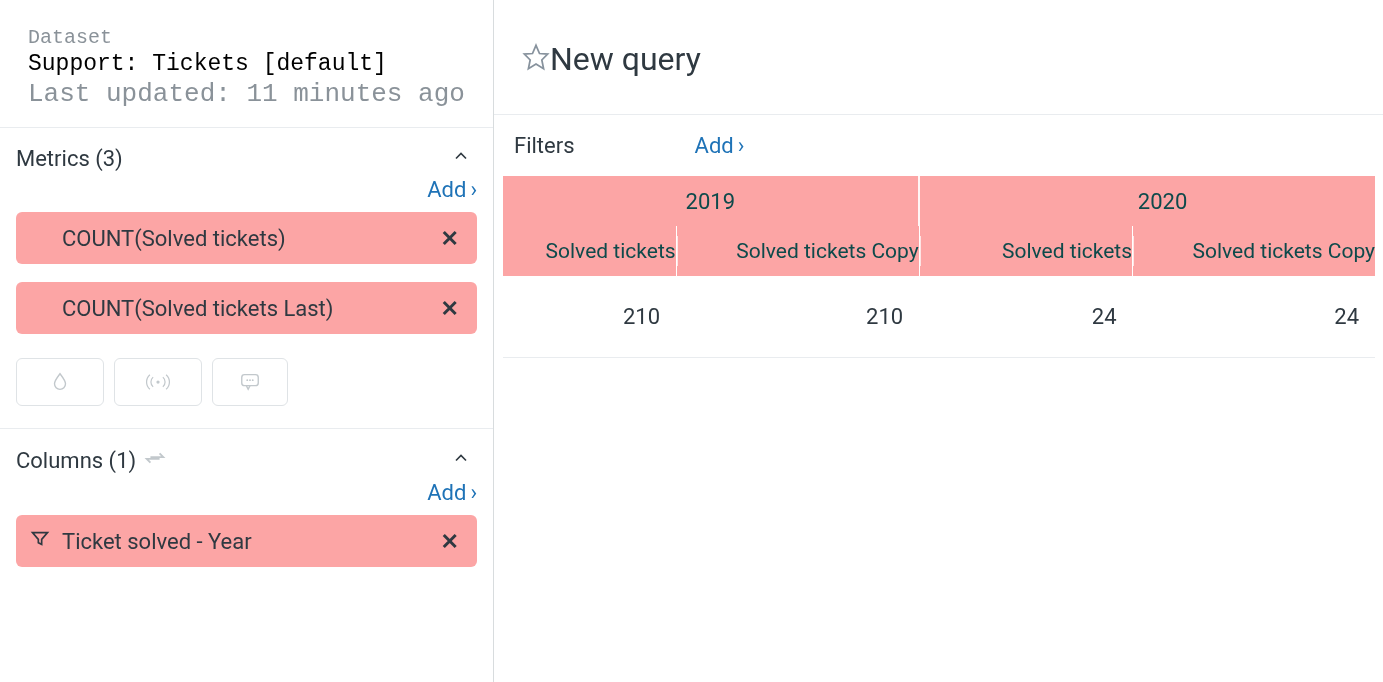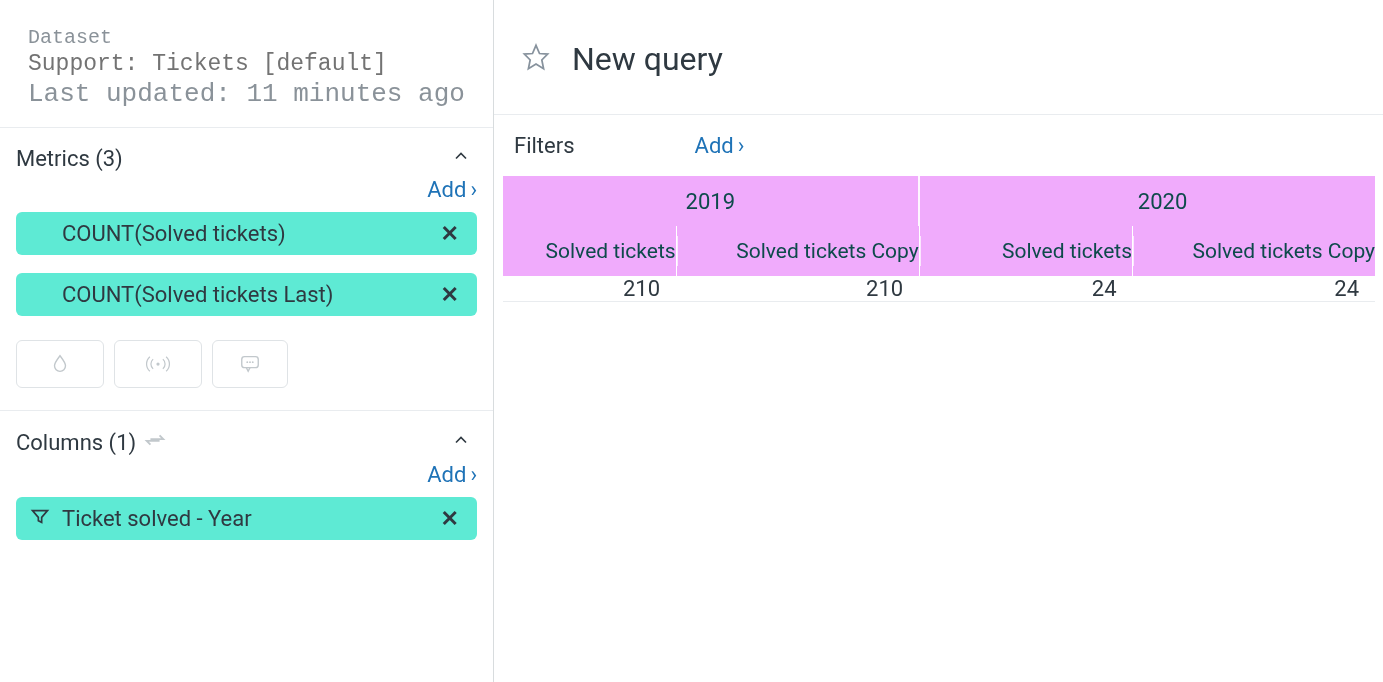--- a/index.html
+++ b/index.html
@@ -27,21 +27,21 @@
     border-bottom: 1px solid #e9ecef;
     font-family: Liberation Mono, monospace;
   }
   .dataset-label {
     font-size: 20px;
     color: #8a9299;
     margin-bottom: 2px;
   }
   .dataset-name {
     font-size: 23px;
-    color: #737373;
+    color: #000000;
     font-weight: 400;
     margin-bottom: 2px;
   }
   .dataset-updated {
     font-size: 26px;
     color: #8a9299;
   }
 
   .section-header {
     display: flex;
@@ -71,23 +71,23 @@
     font-size: 22px;
     cursor: pointer;
     display: inline-flex;
     align-items: flex-end;
     gap: 4px;
   }
   .add-link .chev { font-size: 22px; }
 
   .pill-list { padding: 0 16px; }
   .pill {
-    background: #5eead4;
+    background: #fca5a5;
     border-radius: 6px;
-    height: 43px;
+    height: 52px;
     display: flex;
     align-items: center;
     padding: 0 18px 0 46px;
     margin-bottom: 18px;
     position: relative;
     font-size: 22px;
     color: #2f3941;
   }
   .pill .pill-close {
     margin-left: auto;
@@ -131,21 +131,20 @@
 
   
   .main {
     flex: 1;
     display: flex;
     flex-direction: column;
   }
   .title-bar {
     display: flex;
     align-items: center;
-    gap: 22px;
     padding: 40px 28px 36px 28px;
     border-bottom: 1px solid #e9ecef;
   }
   .star-icon {
     color: #87929d;
     cursor: pointer;
   }
   .query-title {
     font-size: 32px;
     font-weight: 400;
@@ -163,21 +162,21 @@
     color: #2f3941;
   }
 
   
   .data-table {
     border-collapse: collapse;
     width: calc(100% - 16px);
     margin-left: 8px;
   }
   .data-table thead th {
-    background: #f0abfc;
+    background: #fca5a5;
     color: #0e4a4b;
     font-weight: 400;
     font-size: 22px;
     text-align: center;
     height: 50px;
     border-left: 1px solid rgba(255,255,255,0.6);
   }
   .data-table thead tr:first-child th {
      border-bottom: none;
   }
@@ -194,21 +193,21 @@
     width:1px; background:rgba(255,255,255,0.7);
   }
   .data-table thead tr:first-child th:first-child { border-left: none; }
   .data-table thead tr:first-child th { border-left: 2px solid rgba(255,255,255,0.9); }
   .data-table thead tr:first-child th:first-child { border-left: none; }
 
   .data-table tbody td {
     font-size: 22px;
     color: #2f3941;
     text-align: right;
-    padding: 0 16px;
+    padding: 28px 16px;
     border-bottom: 1px solid #e9ecef;
   }
   .year-group-sep { border-left: 2px solid rgba(255,255,255,0.9); padding-left: 30px; }
 
 </style>
 </head>
 <body>
 
 <div class="app">
 

